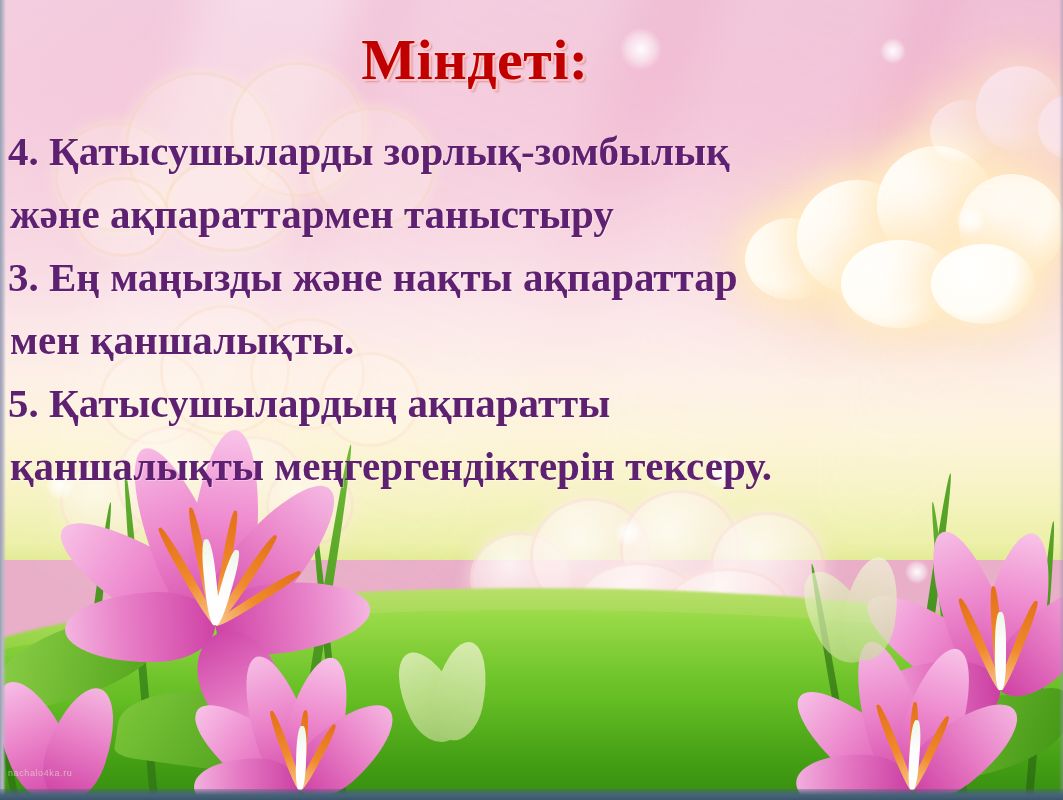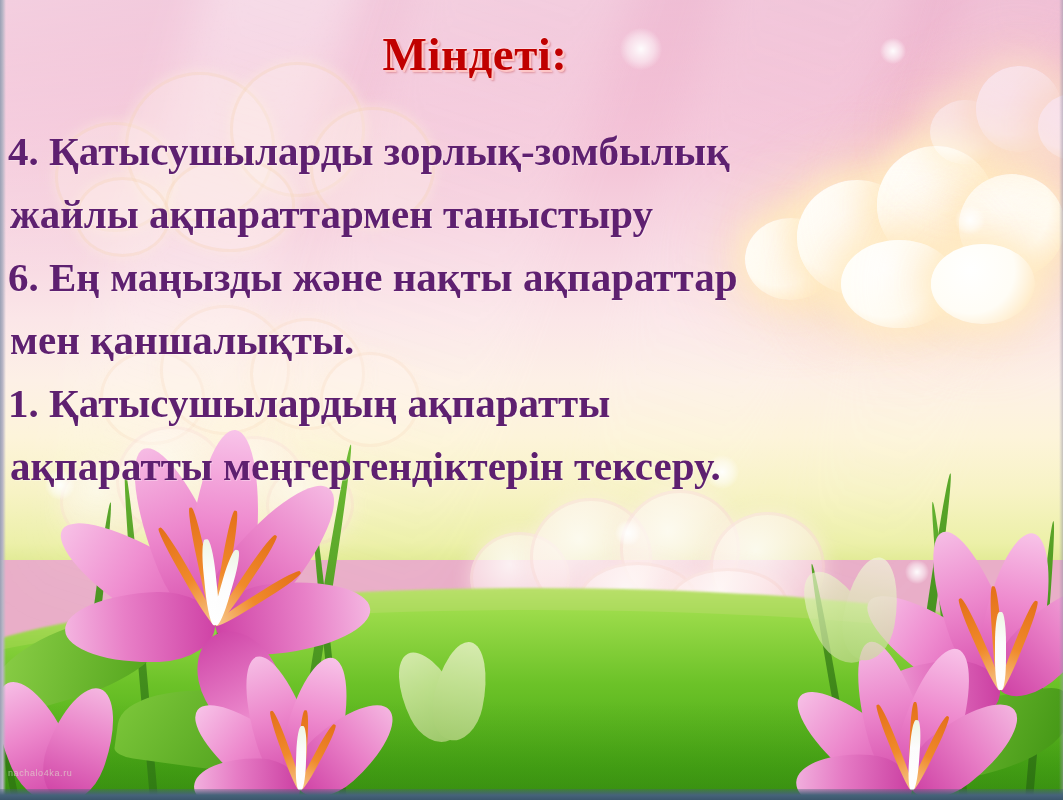--- a/index.html
+++ b/index.html
@@ -95,21 +95,21 @@
     transform-origin:50% 100%;
   }
   .stamen{position:absolute;left:50%;top:50%;transform-origin:50% 100%;border-radius:40%;}
   .pistil{position:absolute;left:50%;top:50%;transform-origin:50% 100%;border-radius:40%;}
 
   
   .text-layer{position:absolute;left:0;top:0;width:1063px;height:800px;}
 
   .title{
     position:absolute;left:0;top:31px;width:950px;text-align:center;
-    font-size:47px;font-weight:bold;line-height:1;
+    font-size:58px;font-weight:bold;line-height:1;
     color:#c00000;letter-spacing:.5px;
     text-shadow:
       2px 2px 0 rgba(255,200,200,.95),
       3px 3px 2px rgba(180,40,40,.35),
       -1px -1px 0 rgba(255,230,230,.6);
   }
   .objectives{
     position:absolute;left:8px;top:120px;width:1050px;
   }
   .obj-line{
@@ -295,25 +295,25 @@
   <div class="flower" style="left:60px;top:800px;width:0;height:0;">
     <div class="petal" style="width:62px;height:128px;margin-left:-31px;margin-top:-128px;transform:rotate(-24deg);background:linear-gradient(to top,#d245a8,#ec86cb 55%,#f6bde5);"></div>
     <div class="petal" style="width:60px;height:118px;margin-left:-30px;margin-top:-118px;transform:rotate(20deg);background:linear-gradient(to top,#cf42a5,#e980c7 55%,#f4b5e0);"></div>
   </div>
 
   <div class="text-layer">
     <div class="title">Міндеті:</div>
 
     <div class="objectives">
       <div class="obj-line">4. Қатысушыларды зорлық-зомбылық</div>
-      <div class="obj-line indent">жайлы ақпараттармен таныстыру</div>
-      <div class="obj-line">6. Ең маңызды және нақты ақпараттар</div>
+      <div class="obj-line indent">және ақпараттармен таныстыру</div>
+      <div class="obj-line">3. Ең маңызды және нақты ақпараттар</div>
       <div class="obj-line indent">мен қаншалықты.</div>
-      <div class="obj-line">1. Қатысушылардың ақпаратты</div>
-      <div class="obj-line indent">ақпаратты меңгергендіктерін  тексеру.</div>
+      <div class="obj-line">5. Қатысушылардың ақпаратты</div>
+      <div class="obj-line indent">қаншалықты меңгергендіктерін  тексеру.</div>
     </div>
   </div>
 
   <div class="watermark">nachalo4ka.ru</div>
   <div class="edge edge-left"></div>
   <div class="edge edge-right"></div>
   <div class="edge edge-bottom"></div>
 </div>
 
 </body></html>

